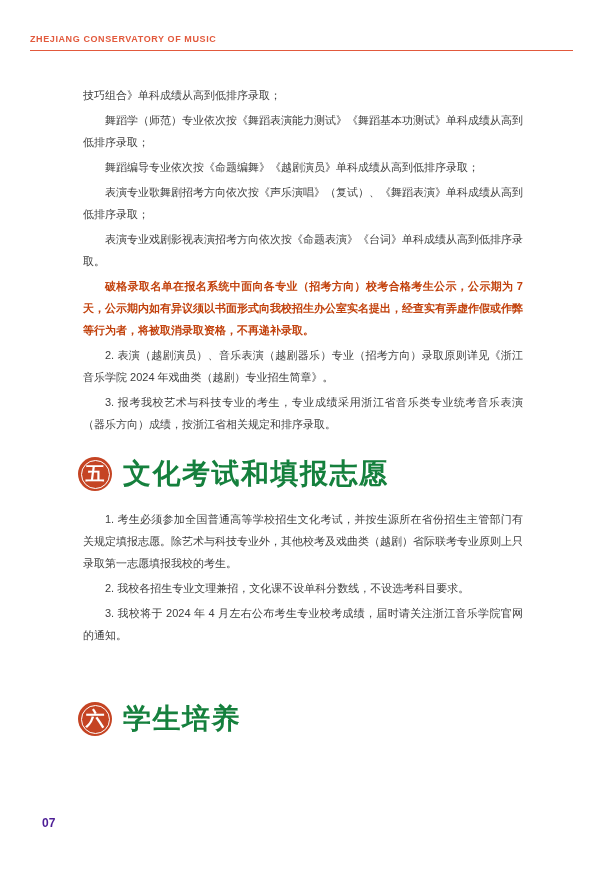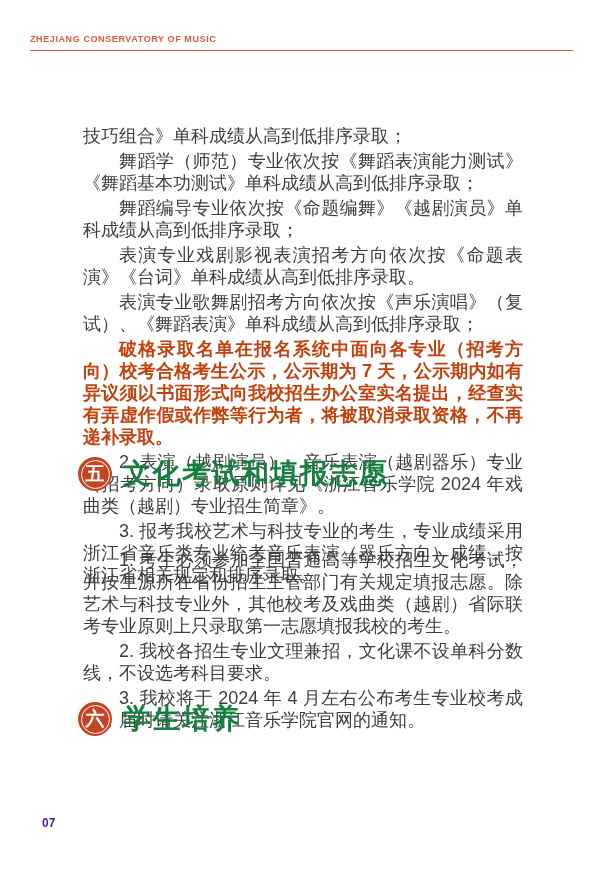--- a/index.html
+++ b/index.html
@@ -30,24 +30,23 @@
     height: 0;
     border-top: 1px solid #e2593c;
   }
 
   
   .text-block {
     position: absolute;
     left: 83px;
     width: 440px;
     color: #3e3e3e;
-    font-size: 18px;
+    font-size: 11px;
     line-height: 22px;
     text-align: justify;
-    margin-top: 41px;
   }
   .text-block p {
     margin: 0 0 3px 0;
     text-indent: 2em;
   }
   .text-block p.no-indent { text-indent: 0; }
   .text-block p.bold { font-weight: bold; color: #c2410c; }
 
   
   .section-header {
@@ -115,22 +114,22 @@
 
 <div class="page">
 
   <div class="brand">ZHEJIANG CONSERVATORY OF MUSIC</div>
   <div class="header-rule"></div>
 
   <div class="text-block" id="intro-block">
     <p class="no-indent">技巧组合》单科成绩从高到低排序录取；</p>
     <p>舞蹈学（师范）专业依次按《舞蹈表演能力测试》《舞蹈基本功测试》单科成绩从高到低排序录取；</p>
     <p>舞蹈编导专业依次按《命题编舞》《越剧演员》单科成绩从高到低排序录取；</p>
+    <p>表演专业歌舞剧招考方向依次按《声乐演唱》（复试）、《舞蹈表演》单科成绩从高到低排序录取；</p>
     <p>表演专业戏剧影视表演招考方向依次按《命题表演》《台词》单科成绩从高到低排序录取。</p>
-    <p>表演专业歌舞剧招考方向依次按《声乐演唱》（复试）、《舞蹈表演》单科成绩从高到低排序录取；</p>
     <p class="bold">破格录取名单在报名系统中面向各专业（招考方向）校考合格考生公示，公示期为 7 天，公示期内如有异议须以书面形式向我校招生办公室实名提出，经查实有弄虚作假或作弊等行为者，将被取消录取资格，不再递补录取。</p>
     <p>2. 表演（越剧演员）、音乐表演（越剧器乐）专业（招考方向）录取原则详见《浙江音乐学院 2024 年戏曲类（越剧）专业招生简章》。</p>
     <p>3. 报考我校艺术与科技专业的考生，专业成绩采用浙江省音乐类专业统考音乐表演（器乐方向）成绩，按浙江省相关规定和排序录取。</p>
   </div>
 
   <div class="section-header" id="sec5-header">
     <span class="sec-icon">
       <span class="sec-num">五</span>
     </span>
     <h2 class="sec-title">文化考试和填报志愿</h2>

